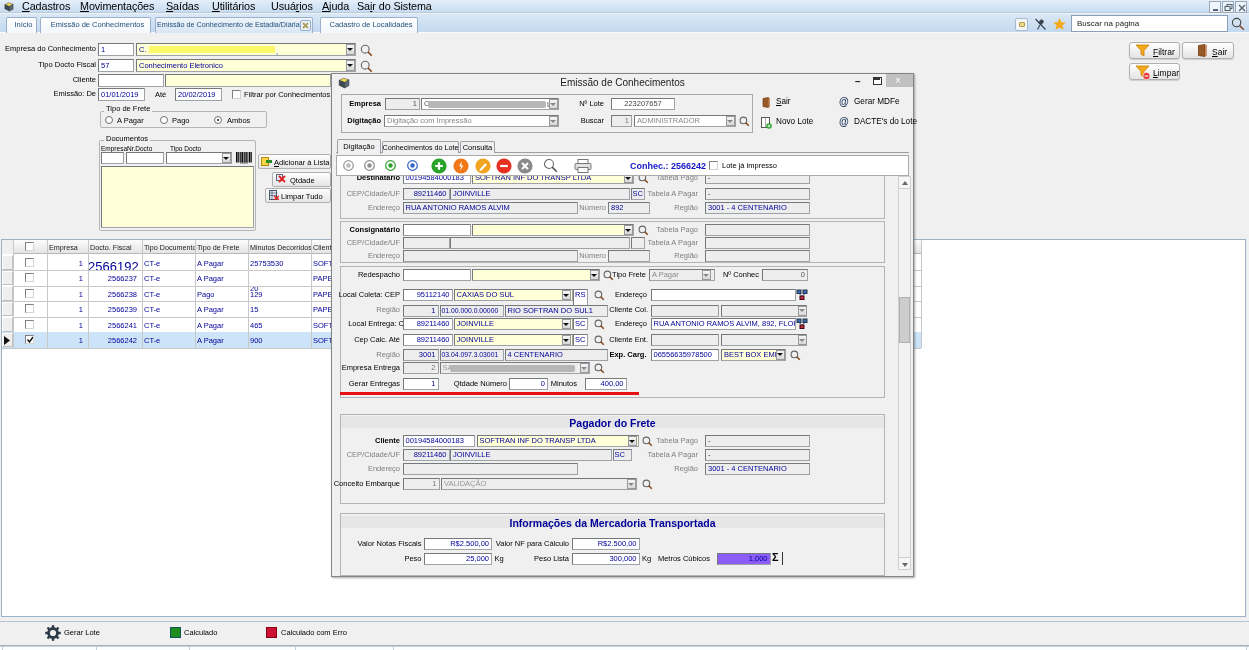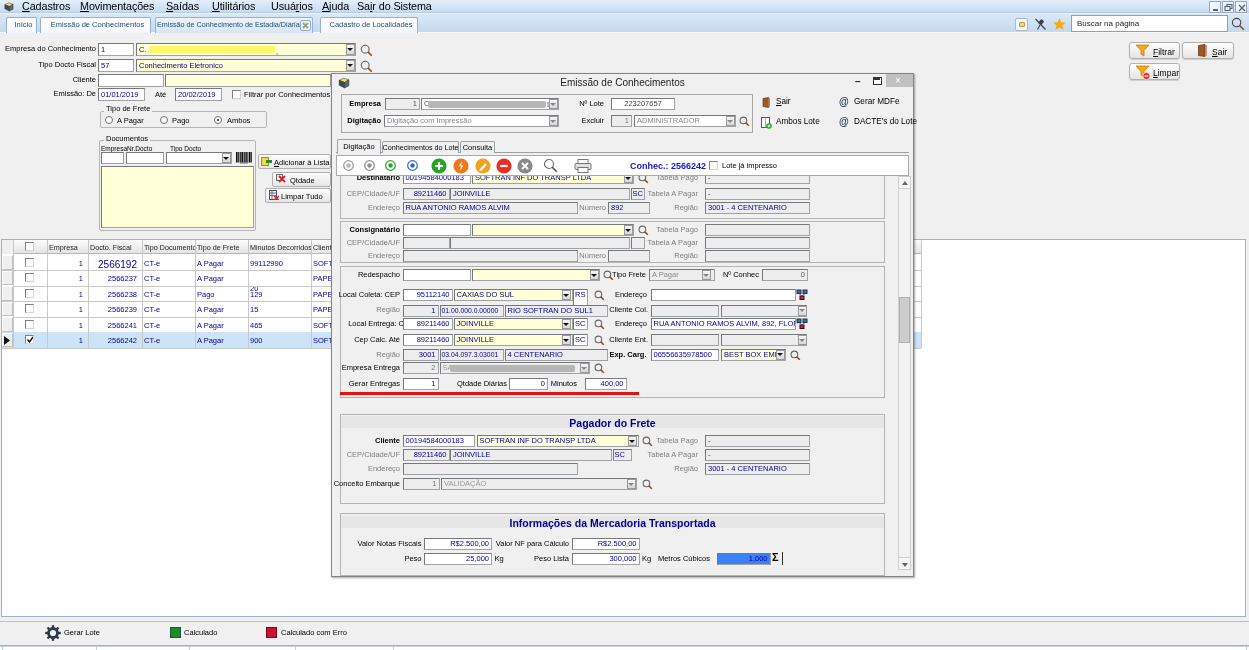--- a/index.html
+++ b/index.html
@@ -159,24 +159,24 @@
     <div style="position:absolute;left:2px;top:240px;width:919px;height:14px;background:linear-gradient(#fcfcfc,#e4e4e4);border-bottom:1px solid #b8b8b8;"></div>
     <div style="position:absolute;left:49px;top:243px;color:#222;font-size:7.2px;font-weight:normal;text-align:left;white-space:nowrap;">Empresa</div>
     <div style="position:absolute;left:90px;top:243px;color:#222;font-size:7.2px;font-weight:normal;text-align:left;white-space:nowrap;">Docto. Fiscal</div>
     <div style="position:absolute;left:144px;top:243px;color:#222;font-size:7.2px;font-weight:normal;text-align:left;white-space:nowrap;">Tipo Documento</div>
     <div style="position:absolute;left:197px;top:243px;color:#222;font-size:7.2px;font-weight:normal;text-align:left;white-space:nowrap;">Tipo de Frete</div>
     <div style="position:absolute;left:250px;top:243px;color:#222;font-size:7.2px;font-weight:normal;text-align:left;white-space:nowrap;">Minutos Decorridos</div>
     <div style="position:absolute;left:313px;top:243px;color:#222;font-size:7.2px;font-weight:normal;text-align:left;white-space:nowrap;">Cliente</div>
     <div style="position:absolute;left:25px;top:242px;width:9px;height:9px;background:#fff;border:1px solid;border-color:#808080 #d4d4d4 #d4d4d4 #808080;"></div>
     <div style="position:absolute;left:25px;top:257.5px;width:9px;height:9px;background:#fff;border:1px solid;border-color:#808080 #d4d4d4 #d4d4d4 #808080;"></div>
     <div style="position:absolute;left:47px;top:258.5px;width:36px;color:#000099;font-size:7.5px;font-weight:normal;text-align:right;white-space:nowrap;">1</div>
-    <div style="position:absolute;left:88px;top:258.5px;width:49px;color:#000099;font-size:10px;font-weight:normal;text-align:right;white-space:nowrap;">2566192</div>
+    <div style="position:absolute;left:88px;top:258.5px;width:49px;color:#000099;font-size:13px;font-weight:normal;text-align:right;white-space:nowrap;">2566192</div>
     <div style="position:absolute;left:144px;top:258.5px;color:#000099;font-size:7.5px;font-weight:normal;text-align:left;white-space:nowrap;">CT-e</div>
     <div style="position:absolute;left:197px;top:258.5px;color:#000099;font-size:7.5px;font-weight:normal;text-align:left;white-space:nowrap;">A Pagar</div>
-    <div style="position:absolute;left:250px;top:258.5px;color:#000099;font-size:7.5px;font-weight:normal;text-align:left;white-space:nowrap;">99112990</div>
+    <div style="position:absolute;left:250px;top:258.5px;color:#000099;font-size:7.5px;font-weight:normal;text-align:left;white-space:nowrap;">25753530</div>
     <div style="position:absolute;left:313px;top:258.5px;color:#000099;font-size:7.5px;font-weight:normal;text-align:left;white-space:nowrap;">SOFTRAN INF DO TRANSP LTDA</div>
     <div style="position:absolute;left:2px;top:270.0px;width:919px;height:1px;background:#c8c8c8;"></div>
     <div style="position:absolute;left:25px;top:273.0px;width:9px;height:9px;background:#fff;border:1px solid;border-color:#808080 #d4d4d4 #d4d4d4 #808080;"></div>
     <div style="position:absolute;left:47px;top:274.0px;width:36px;color:#000099;font-size:7.5px;font-weight:normal;text-align:right;white-space:nowrap;">1</div>
     <div style="position:absolute;left:88px;top:274.0px;width:49px;color:#000099;font-size:7.5px;font-weight:normal;text-align:right;white-space:nowrap;">2566237</div>
     <div style="position:absolute;left:144px;top:274.0px;color:#000099;font-size:7.5px;font-weight:normal;text-align:left;white-space:nowrap;">CT-e</div>
     <div style="position:absolute;left:197px;top:274.0px;color:#000099;font-size:7.5px;font-weight:normal;text-align:left;white-space:nowrap;">A Pagar</div>
     <div style="position:absolute;left:250px;top:284px;color:#000099;font-size:7.5px;font-weight:normal;text-align:left;white-space:nowrap;">20</div>
     <div style="position:absolute;left:313px;top:274.0px;color:#000099;font-size:7.5px;font-weight:normal;text-align:left;white-space:nowrap;">PAPELARIA E LIVRARIA LTDA</div>
     <div style="position:absolute;left:2px;top:285.5px;width:919px;height:1px;background:#c8c8c8;"></div>
@@ -280,21 +280,21 @@
     <div style="position:absolute;left:549px;top:99px;width:9px;height:10px;background:linear-gradient(#f6f6f6,#d8d8d8);border:1px solid #999;">
       <div style="position:absolute;left:50%;top:50%;margin:-1.5px 0 0 -3.5px;width:0;height:0;border-left:3.5px solid transparent;border-right:3.5px solid transparent;border-top:3.5px solid #888;"></div>
     </div>
     <div style="position:absolute;left:484px;top:99px;width:120px;color:#000;font-size:7.5px;font-weight:normal;text-align:right;white-space:nowrap;line-height:10px;">Nº Lote</div>
     <div style="position:absolute;left:611px;top:98px;width:64px;height:12px;background:#fff;color:#444;text-align:center;border:1px solid;border-color:#76797c #9fa3a7 #9fa3a7 #76797c;font-size:7.5px;line-height:10px;font-weight:normal;white-space:nowrap;overflow:hidden;padding:0 2px;">223207657</div>
     <div style="position:absolute;left:261px;top:116px;width:120px;color:#000;font-size:7.5px;font-weight:bold;text-align:right;white-space:nowrap;line-height:10px;">Digitação</div>
     <div style="position:absolute;left:384px;top:115px;width:175px;height:12px;background:#fff;color:#888;text-align:left;border:1px solid;border-color:#76797c #9fa3a7 #9fa3a7 #76797c;font-size:7.5px;line-height:10px;font-weight:normal;white-space:nowrap;overflow:hidden;padding:0 2px;">Digitação com Impressão</div>
     <div style="position:absolute;left:549px;top:116px;width:9px;height:10px;background:linear-gradient(#f6f6f6,#d8d8d8);border:1px solid #999;">
       <div style="position:absolute;left:50%;top:50%;margin:-1.5px 0 0 -3.5px;width:0;height:0;border-left:3.5px solid transparent;border-right:3.5px solid transparent;border-top:3.5px solid #888;"></div>
     </div>
-    <div style="position:absolute;left:484px;top:116px;width:120px;color:#000;font-size:7.5px;font-weight:normal;text-align:right;white-space:nowrap;line-height:10px;">Excluir</div>
+    <div style="position:absolute;left:484px;top:116px;width:120px;color:#000;font-size:7.5px;font-weight:normal;text-align:right;white-space:nowrap;line-height:10px;">Buscar</div>
     <div style="position:absolute;left:611px;top:115px;width:21px;height:12px;background:#ededed;color:#777;text-align:right;border:1px solid;border-color:#76797c #9fa3a7 #9fa3a7 #76797c;font-size:7.5px;line-height:10px;font-weight:normal;white-space:nowrap;overflow:hidden;padding:0 2px;">1</div>
     <div style="position:absolute;left:634px;top:115px;width:102px;height:12px;background:#fff;color:#888;text-align:left;border:1px solid;border-color:#76797c #9fa3a7 #9fa3a7 #76797c;font-size:7.5px;line-height:10px;font-weight:normal;white-space:nowrap;overflow:hidden;padding:0 2px;">ADMINISTRADOR</div>
     <div style="position:absolute;left:726px;top:116px;width:9px;height:10px;background:linear-gradient(#f6f6f6,#d8d8d8);border:1px solid #999;">
       <div style="position:absolute;left:50%;top:50%;margin:-1.5px 0 0 -3.5px;width:0;height:0;border-left:3.5px solid transparent;border-right:3.5px solid transparent;border-top:3.5px solid #888;"></div>
     </div>
     <svg style="position:absolute;left:739px;top:116px" width="11" height="11" viewBox="0 0 11 11">
       <circle cx="4.4" cy="4.4" r="3.3" fill="none" stroke="#666" stroke-width="1.1"></circle>
       <line x1="6.71" y1="6.71" x2="9.8" y2="9.8" stroke="#8a4a1e" stroke-width="1.6"></line>
     </svg>
     <svg style="position:absolute;left:761px;top:97px" width="10" height="11">
@@ -303,21 +303,21 @@
     </svg>
     <div style="position:absolute;left:776px;top:97px;color:#000;font-size:8.2px;font-weight:normal;text-align:left;white-space:nowrap;"><u>S</u>air</div>
     <div style="position:absolute;left:839px;top:96px;color:#223a5e;font-size:10px;font-weight:bold;text-align:left;white-space:nowrap;">@</div>
     <div style="position:absolute;left:854px;top:97px;color:#000;font-size:8.2px;font-weight:normal;text-align:left;white-space:nowrap;">Gerar MDFe</div>
     <svg style="position:absolute;left:761px;top:117px" width="11" height="12">
       <rect x="0.5" y="0.5" width="8" height="10" fill="#fff" stroke="#555"></rect>
       <line x1="4.5" y1="0.5" x2="4.5" y2="10.5" stroke="#888" stroke-width="0.7"></line>
       <circle cx="8" cy="9" r="2.8" fill="#2aa52a"></circle>
       <path d="M8 7.6 v2.8 M6.6 9 h2.8" stroke="#fff" stroke-width="0.9"></path>
     </svg>
-    <div style="position:absolute;left:776px;top:117px;color:#000;font-size:8.2px;font-weight:normal;text-align:left;white-space:nowrap;">Ambos Lote</div>
+    <div style="position:absolute;left:776px;top:117px;color:#000;font-size:8.2px;font-weight:normal;text-align:left;white-space:nowrap;">Novo Lote</div>
     <div style="position:absolute;left:839px;top:116px;color:#223a5e;font-size:10px;font-weight:bold;text-align:left;white-space:nowrap;">@</div>
     <div style="position:absolute;left:854px;top:117px;color:#000;font-size:8.2px;font-weight:normal;text-align:left;white-space:nowrap;">DACTE's do Lote</div>
     <div style="position:absolute;left:336px;top:152px;width:573px;height:1px;background:#a0a0a0;"></div>
     <div style="position:absolute;left:337px;top:139px;width:44px;height:15px;background:#f0f0f0;border:1px solid #9aa0a6;border-bottom:none;border-radius:2px 2px 0 0;"></div>
     <div style="position:absolute;left:337px;top:142px;width:44px;color:#000;font-size:7.5px;font-weight:normal;text-align:center;white-space:nowrap;">Digitação</div>
     <div style="position:absolute;left:382px;top:141px;width:77px;height:12px;background:#f0f0f0;border:1px solid #9aa0a6;border-bottom:none;border-radius:2px 2px 0 0;"></div>
     <div style="position:absolute;left:382px;top:143px;width:77px;color:#000;font-size:7.2px;font-weight:normal;text-align:center;white-space:nowrap;">Conhecimentos do Lote</div>
     <div style="position:absolute;left:460px;top:141px;width:35px;height:12px;background:#f0f0f0;border:1px solid #9aa0a6;border-bottom:none;border-radius:2px 2px 0 0;"></div>
     <div style="position:absolute;left:460px;top:143px;width:35px;color:#000;font-size:7.5px;font-weight:normal;text-align:center;white-space:nowrap;">Consulta</div>
   </div>
@@ -477,21 +477,21 @@
     <div style="position:absolute;left:450px;top:364.5px;width:125px;height:7px;background:#b6b6b6;border-radius:2px;"></div>
     <div style="position:absolute;left:579.5px;top:363px;width:9px;height:10px;background:linear-gradient(#f6f6f6,#d8d8d8);border:1px solid #999;">
       <div style="position:absolute;left:50%;top:50%;margin:-1.5px 0 0 -3.5px;width:0;height:0;border-left:3.5px solid transparent;border-right:3.5px solid transparent;border-top:3.5px solid #888;"></div>
     </div>
     <svg style="position:absolute;left:594px;top:363px" width="11" height="11" viewBox="0 0 11 11">
       <circle cx="4.4" cy="4.4" r="3.3" fill="none" stroke="#666" stroke-width="1.1"></circle>
       <line x1="6.71" y1="6.71" x2="9.8" y2="9.8" stroke="#8a4a1e" stroke-width="1.6"></line>
     </svg>
     <div style="position:absolute;left:280px;top:378.5px;width:120px;color:#000;font-size:7.5px;font-weight:normal;text-align:right;white-space:nowrap;line-height:10px;">Gerar Entregas</div>
     <div style="position:absolute;left:402.5px;top:377.5px;width:36px;height:12px;background:#fff;color:#000099;text-align:right;border:1px solid;border-color:#76797c #9fa3a7 #9fa3a7 #76797c;font-size:7.5px;line-height:10px;font-weight:normal;white-space:nowrap;overflow:hidden;padding:0 2px;">1</div>
-    <div style="position:absolute;left:387px;top:378.5px;width:120px;color:#000;font-size:7.5px;font-weight:normal;text-align:right;white-space:nowrap;line-height:10px;">Qtdade Diárias</div>
+    <div style="position:absolute;left:387px;top:378.5px;width:120px;color:#000;font-size:7.5px;font-weight:normal;text-align:right;white-space:nowrap;line-height:10px;">Qtdade Número</div>
     <div style="position:absolute;left:509px;top:377.5px;width:39px;height:12px;background:#fff;color:#000099;text-align:right;border:1px solid;border-color:#76797c #9fa3a7 #9fa3a7 #76797c;font-size:7.5px;line-height:10px;font-weight:normal;white-space:nowrap;overflow:hidden;padding:0 2px;">0</div>
     <div style="position:absolute;left:457px;top:378.5px;width:120px;color:#000;font-size:7.5px;font-weight:normal;text-align:right;white-space:nowrap;line-height:10px;">Minutos</div>
     <div style="position:absolute;left:584.5px;top:377.5px;width:42px;height:12px;background:#fff;color:#000099;text-align:right;border:1px solid;border-color:#76797c #9fa3a7 #9fa3a7 #76797c;font-size:7.5px;line-height:10px;font-weight:normal;white-space:nowrap;overflow:hidden;padding:0 2px;">400,00</div>
     <div style="position:absolute;left:340px;top:392px;width:299px;height:3px;background:#e81010;"></div>
     <div style="position:absolute;left:341px;top:416px;width:543px;height:12px;background:#e6e6e6;"></div>
     <div style="position:absolute;left:341px;top:417px;width:543px;color:#000099;font-size:10.5px;font-weight:bold;text-align:center;white-space:nowrap;">Pagador do Frete</div>
     <div style="position:absolute;left:280px;top:436px;width:120px;color:#000;font-size:7.5px;font-weight:bold;text-align:right;white-space:nowrap;line-height:10px;">Cliente</div>
     <div style="position:absolute;left:402.5px;top:435px;width:72px;height:12px;background:#fff;color:#000099;text-align:left;border:1px solid;border-color:#76797c #9fa3a7 #9fa3a7 #76797c;font-size:7.5px;line-height:10px;font-weight:normal;white-space:nowrap;overflow:hidden;padding:0 2px;">00194584000183</div>
     <div style="position:absolute;left:476.5px;top:435px;width:162px;height:12px;background:#ffffd8;color:#000099;text-align:left;border:1px solid;border-color:#76797c #9fa3a7 #9fa3a7 #76797c;font-size:7.5px;line-height:10px;font-weight:normal;white-space:nowrap;overflow:hidden;padding:0 2px;">SOFTRAN INF DO TRANSP LTDA</div>
     <div style="position:absolute;left:628px;top:436px;width:9px;height:10px;background:linear-gradient(#f6f6f6,#d8d8d8);border:1px solid #999;">
@@ -529,21 +529,21 @@
     <div style="position:absolute;left:424px;top:538px;width:68px;height:12px;background:#fff;color:#000099;text-align:right;border:1px solid;border-color:#76797c #9fa3a7 #9fa3a7 #76797c;font-size:7.5px;line-height:10px;font-weight:normal;white-space:nowrap;overflow:hidden;padding:0 2px;">R$2.500,00</div>
     <div style="position:absolute;left:449px;top:539px;width:120px;color:#000;font-size:7.5px;font-weight:normal;text-align:right;white-space:nowrap;line-height:10px;">Valor NF para Cálculo</div>
     <div style="position:absolute;left:571.5px;top:538px;width:68px;height:12px;background:#fff;color:#000099;text-align:right;border:1px solid;border-color:#76797c #9fa3a7 #9fa3a7 #76797c;font-size:7.5px;line-height:10px;font-weight:normal;white-space:nowrap;overflow:hidden;padding:0 2px;">R$2.500,00</div>
     <div style="position:absolute;left:301.5px;top:554px;width:120px;color:#000;font-size:7.5px;font-weight:normal;text-align:right;white-space:nowrap;line-height:10px;">Peso</div>
     <div style="position:absolute;left:424px;top:553px;width:68px;height:12px;background:#fff;color:#000099;text-align:right;border:1px solid;border-color:#76797c #9fa3a7 #9fa3a7 #76797c;font-size:7.5px;line-height:10px;font-weight:normal;white-space:nowrap;overflow:hidden;padding:0 2px;">25,000</div>
     <div style="position:absolute;left:494.5px;top:554px;color:#000;font-size:7.5px;font-weight:normal;text-align:left;white-space:nowrap;">Kg</div>
     <div style="position:absolute;left:449px;top:554px;width:120px;color:#000;font-size:7.5px;font-weight:normal;text-align:right;white-space:nowrap;line-height:10px;">Peso Lista</div>
     <div style="position:absolute;left:571.5px;top:553px;width:68px;height:12px;background:#fff;color:#000099;text-align:right;border:1px solid;border-color:#76797c #9fa3a7 #9fa3a7 #76797c;font-size:7.5px;line-height:10px;font-weight:normal;white-space:nowrap;overflow:hidden;padding:0 2px;">300,000</div>
     <div style="position:absolute;left:642px;top:554px;color:#000;font-size:7.5px;font-weight:normal;text-align:left;white-space:nowrap;">Kg</div>
     <div style="position:absolute;left:590px;top:554px;width:120px;color:#000;font-size:7.5px;font-weight:normal;text-align:right;white-space:nowrap;line-height:10px;">Metros Cúbicos</div>
-    <div style="position:absolute;left:716.5px;top:553px;width:54px;height:12px;background:#3b82f6;color:#000099;text-align:right;border:1px solid;border-color:#76797c #9fa3a7 #9fa3a7 #76797c;font-size:7.5px;line-height:10px;font-weight:normal;white-space:nowrap;overflow:hidden;padding:0 2px;">1,000</div>
+    <div style="position:absolute;left:716.5px;top:553px;width:54px;height:12px;background:#8b5cf6;color:#000099;text-align:right;border:1px solid;border-color:#76797c #9fa3a7 #9fa3a7 #76797c;font-size:7.5px;line-height:10px;font-weight:normal;white-space:nowrap;overflow:hidden;padding:0 2px;">1,000</div>
     <div style="position:absolute;left:772px;top:551px;color:#000;font-size:11px;font-weight:bold;text-align:left;white-space:nowrap;">Σ</div>
     <div style="position:absolute;left:782px;top:552px;width:1px;height:13px;background:#333;"></div>
   </div>
 <div id="dlgtop">
     <div style="position:absolute;left:336px;top:155px;width:573px;height:21px;background:#fff;border:1px solid #aaa;"></div>
     <svg style="position:absolute;left:343.0px;top:160px" width="11" height="11">
       <circle cx="5.5" cy="5.5" r="4.8" fill="none" stroke="#9a9a9a" stroke-width="1.2"></circle>
       <circle cx="5.5" cy="5.5" r="2.2" fill="#b8b8b8"></circle>
     </svg>
     <svg style="position:absolute;left:363.5px;top:160px" width="11" height="11">

